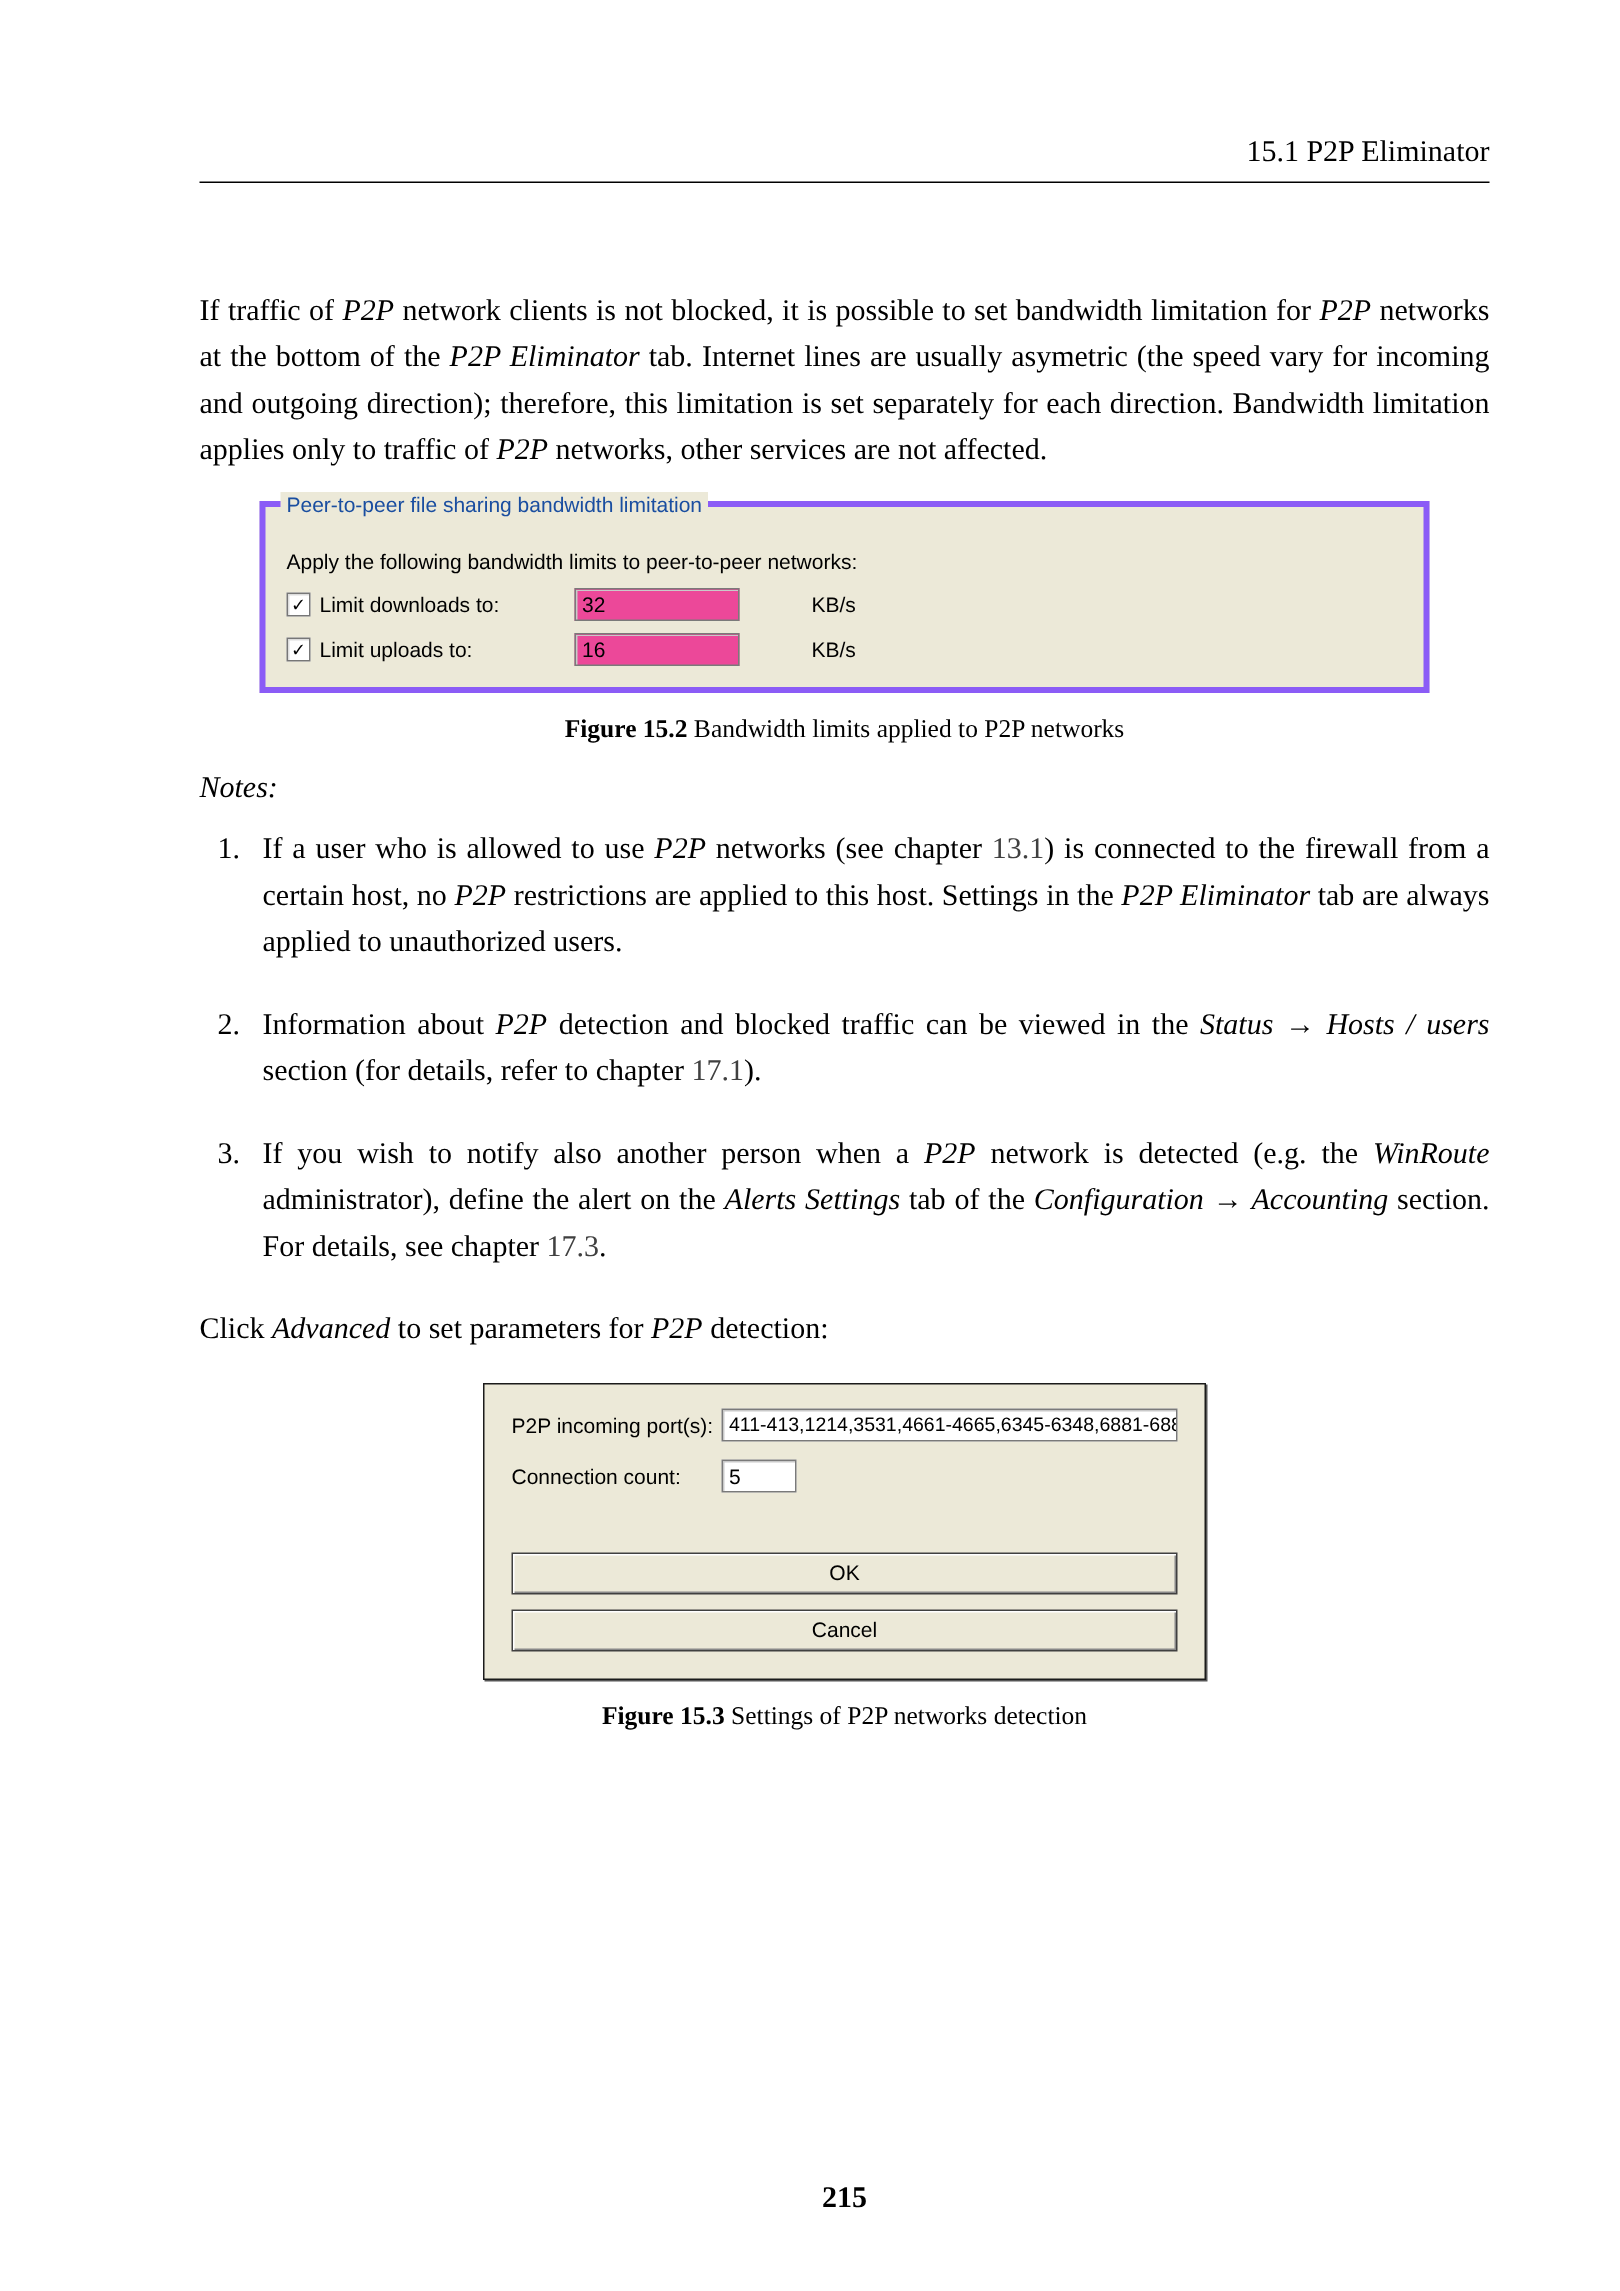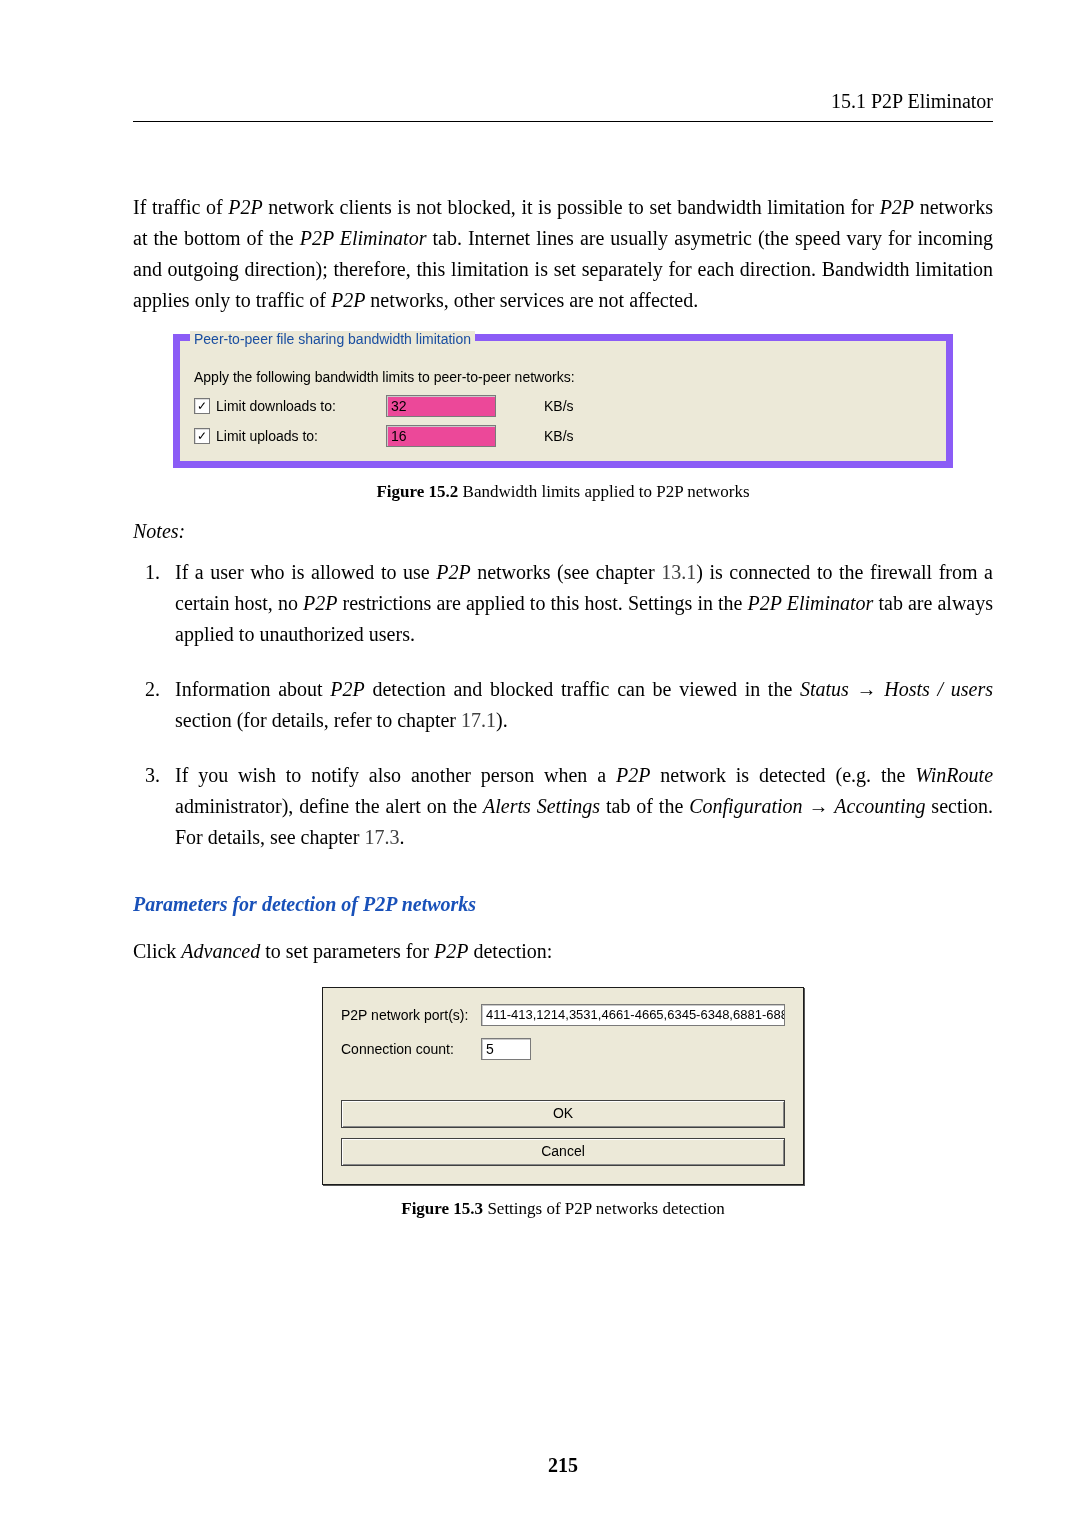--- a/index.html
+++ b/index.html
@@ -68,21 +68,21 @@
     font-size: 20px;
     position: absolute;
     bottom: 50px;
     left: 0;
     right: 0;
   }
 
   
   .groupbox {
     margin: 18px 40px 10px 40px;
-    border: 7px solid #8b5cf6;
+    border: 4px solid #8b5cf6;
     position: relative;
     background: #ece9d8;
     padding: 28px 14px 14px 14px;
   }
   .groupbox-title {
     position: absolute;
     top: -10px;
     left: 10px;
     background: #ece9d8;
     color: #1a4ea0;
@@ -282,31 +282,30 @@
       <span>If a user who is allowed to use </span><em>P2P</em><span> networks (see chapter </span><span class="link">13.1</span><span>) is connected to the firewall from a certain host, no </span><em>P2P</em><span> restrictions are applied to this host. Settings in the </span><em>P2P Eliminator</em><span> tab are always applied to unauthorized users.</span>
     </li>
     <li>
       <span>Information about </span><em>P2P</em><span> detection and blocked traffic can be viewed in the </span><em>Status</em><span> → </span><em>Hosts / users</em><span> section (for details, refer to chapter </span><span class="link">17.1</span><span>).</span>
     </li>
     <li>
       <span>If you wish to notify also another person when a </span><em>P2P</em><span> network is detected (e.g. the </span><em>WinRoute</em><span> administrator), define the alert on the </span><em>Alerts Settings</em><span> tab of the </span><em>Configura­tion</em><span> → </span><em>Accounting</em><span> section. For details, see chapter </span><span class="link">17.3</span><span>.</span>
     </li>
   </ol>
 
-  <div class="section-heading">Parameters for detection of P2P networks</div>
 
   <p class="body-text">
     <span>Click </span><em>Advanced</em><span> to set parameters for </span><em>P2P</em><span> detection:</span>
   </p>
 
   <div class="dialog-wrap">
     <div class="dialog">
       <div class="dialog-body">
         <div class="dlg-row">
-          <span class="dlg-label">P2P network port(s):</span>
+          <span class="dlg-label">P2P incoming port(s):</span>
           <span class="dlg-input-wide">411-413,1214,3531,4661-4665,6345-6348,6881-6889</span>
         </div>
         <div class="dlg-row">
           <span class="dlg-label">Connection count:</span>
           <span class="dlg-input-small">5</span>
         </div>
         <div class="dlg-buttons">
           <span class="win-button">OK</span>
           <span class="win-button">Cancel</span>
         </div>

